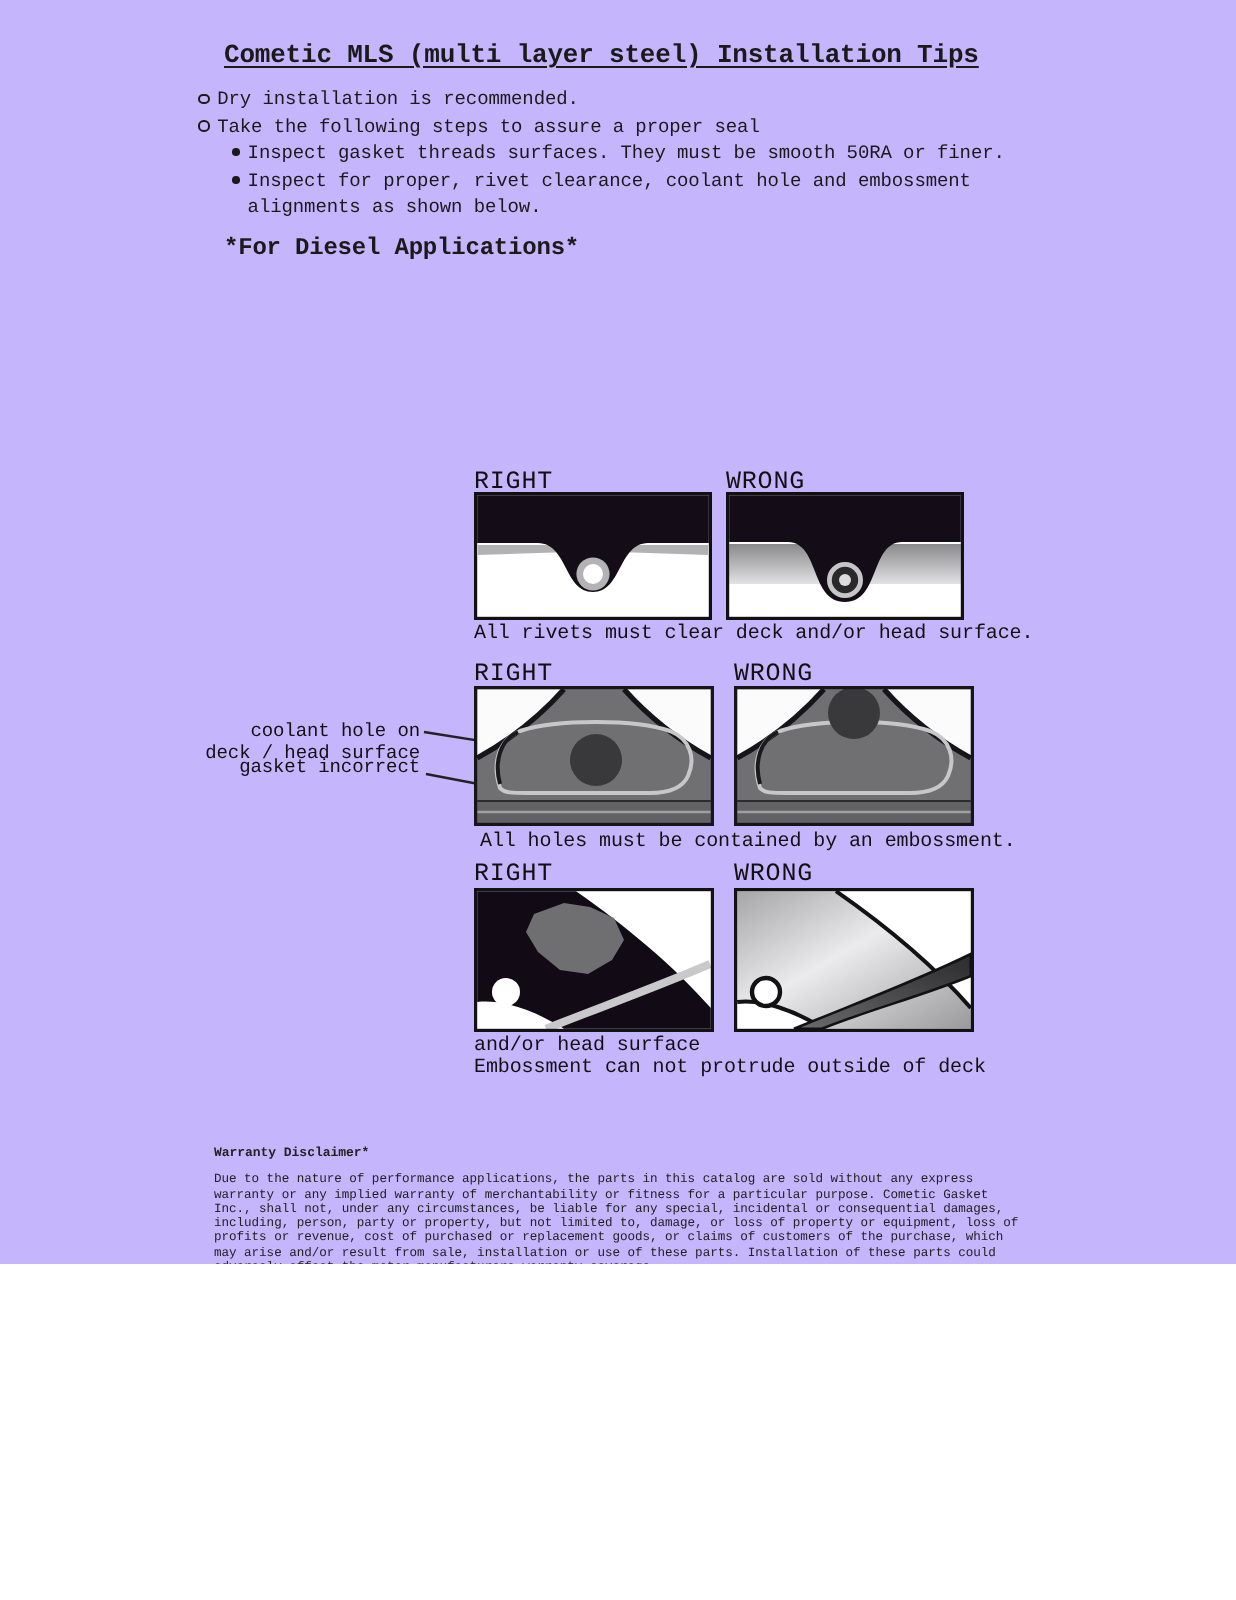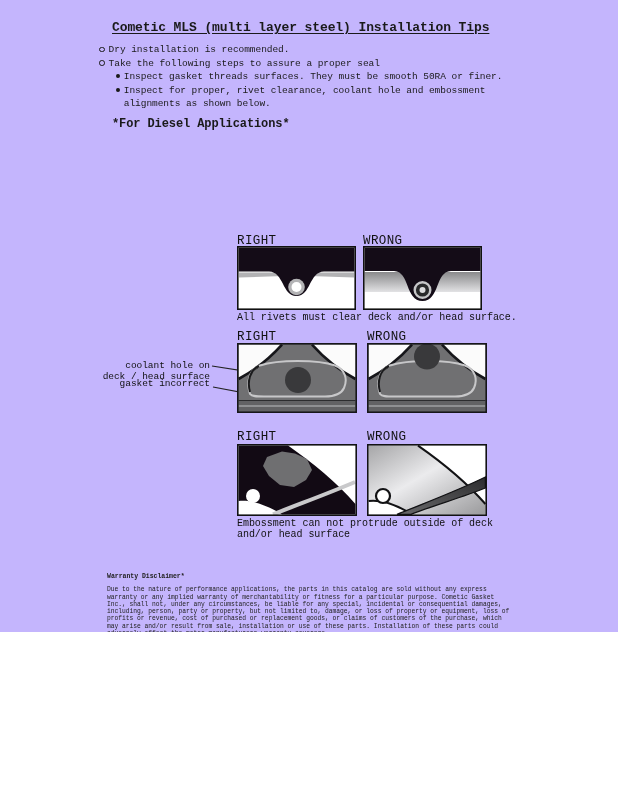--- a/index.html
+++ b/index.html
@@ -143,20 +143,21 @@
       <path d="M75,1.6 C87,15 102,27 118.4,36" stroke="#16161a" stroke-width="2.6" fill="none"></path>
       <rect x="1.6" y="57.5" width="116.8" height="10.9" fill="#626264"></rect>
       <line x1="1.6" y1="57.5" x2="118.4" y2="57.5" stroke="#2c2c2e" stroke-width="1"></line>
       <line x1="1.6" y1="63" x2="118.4" y2="63" stroke="#9fa0a2" stroke-width="1.3"></line>
       <path d="M13,51 C9,39 12,27 23,22.5 C41,16.5 81,16.5 98,22.5 C108,26.5 111,36 107,45 C104,51.5 97,53.5 88,53.5 L27,53.5 C19,53.5 15,53.5 13,51 Z" stroke="#c7c7c9" stroke-width="2" fill="none"></path>
       <path d="M13,49 C10,38 13,27 22,23" stroke="#1a1a1c" stroke-width="2" fill="none"></path>
       <circle cx="60" cy="13.5" r="13" fill="#39393b"></circle>
       <rect x="0.8" y="0.8" width="118.4" height="68.4" fill="none" stroke="#16161a" stroke-width="1.6"></rect>
     </svg>
   </div>
+  <div class="fig-caption" style="left:240px; top:416px;">All holes must be contained by an embossment.</div>
 
   <div class="fig-label" style="left:237px; top:430px;">RIGHT</div>
   <div class="fig-label" style="left:367px; top:430px;">WRONG</div>
 
   <div class="panel" style="left:237px; top:444px;">
     <svg width="120" height="72" viewBox="0 0 120 72">
       <rect x="0" y="0" width="120" height="72" fill="#ffffff"></rect>
       <path d="M1.6,1.6 H51 C76,19 100,39 118.4,60 V70.4 H45 C30,61 14,55.5 1.6,57 Z" fill="#120a14"></path>
       <path d="M30,13 L45,7.5 L58,9.5 L70,15 L75,26 L69,36 L57,43 L43,41 L32,32 L26,22 Z" fill="#6f6f71"></path>
       <path d="M36,70.4 C62,60 90,50 118,38" stroke="#c9c9cb" stroke-width="4" fill="none"></path>
@@ -180,22 +181,22 @@
       <rect x="0" y="0" width="120" height="72" fill="#ffffff"></rect>
       <path d="M1.6,1.6 H51 C76,19 100,39 118.4,60 V70.4 H45 C30,61 14,55.5 1.6,57 Z" fill="url(#g3-band)"></path>
       <path d="M51,1.6 C76,19 100,39 118.4,60" stroke="#121214" stroke-width="2" fill="none"></path>
       <path d="M1.6,57 C14,55.5 30,61 45,70.4" stroke="#121214" stroke-width="2" fill="none"></path>
       <path d="M30,70.4 C60,58 90,47 118.4,33 L118.4,44 C94,54 64,62 44,70.4 Z" fill="url(#g3-stripe)" stroke="#121214" stroke-width="1.3"></path>
       <circle cx="16" cy="52" r="7" fill="#ffffff" stroke="#121214" stroke-width="2.2"></circle>
       <rect x="0.8" y="0.8" width="118.4" height="70.4" fill="none" stroke="#121214" stroke-width="1.6"></rect>
     </svg>
   </div>
   <div class="fig-caption" style="left:237px; top:518px; line-height:11px;">
+    <div>and/or head surface</div>
     <div>Embossment can not protrude outside of deck</div>
-    <div>and/or head surface</div>
   </div>
 
   <div class="legal">
     <p class="lh">Warranty Disclaimer*</p>
     <p>Due to the nature of performance applications, the parts in this catalog are sold without any express warranty or any implied warranty of merchantability or fitness for a particular purpose.  Cometic Gasket Inc., shall not, under any circumstances, be liable for any special, incidental or consequential damages, including, person, party or property, but not limited to, damage, or loss of property or equipment, loss of profits or revenue, cost of purchased or replacement goods, or claims of customers of the purchase, which may arise and/or result from sale, installation or use of these parts.  Installation of these parts could adversely affect the motor manufacturers warranty coverage.</p>
     <p class="tight">VENUE-The agreed upon venue, in the event of dispute whatsoever between the parties, whether instituted by either party, including, but not limited to, contract terms, payment terms, delivery, type, defects, sufficiency of product, shall be the Court of Common Pleas, Lake County, Ohio or the Painesville Municipal Court, Lake County, Ohio, depending on the amount in controversy.</p>
     <p>This agreement shall be governed by and construed under the laws of the State of Ohio.</p>
     <p>All prices and terms are subject to change without notice.</p>
     <p>Terms COD- Secured with a completed dealer/jobber application on File, COD-Company check with a current credit card number on file.  Open accounts may be established by well rated firms.  A credit application is available upon request.  Open accounts are due payable Net 30 days from date of invoice.  No statement will be sent.  If an account becomes 60 or more days past due, it is subject to being placed on credit hold.  No orders will be shipped or new orders accepted until past due balance is paid.  If an account becomes 90 or more days past due, it is subject to being placed for collections.  All costs of collection are the responsibility of the customer, including attorney fees, court costs, and other expenses of litigation.</p>
     <p>Returns- Authorized (RGA) must be obtained in advance on all returns.  A packing slip or invoice number must accompany the merchandise.  No returns after 30 days from invoice date.  All returns are subject to a 25% restocking charge.  All custom designed and custom manufactured gaskets are non-returnable.</p>

